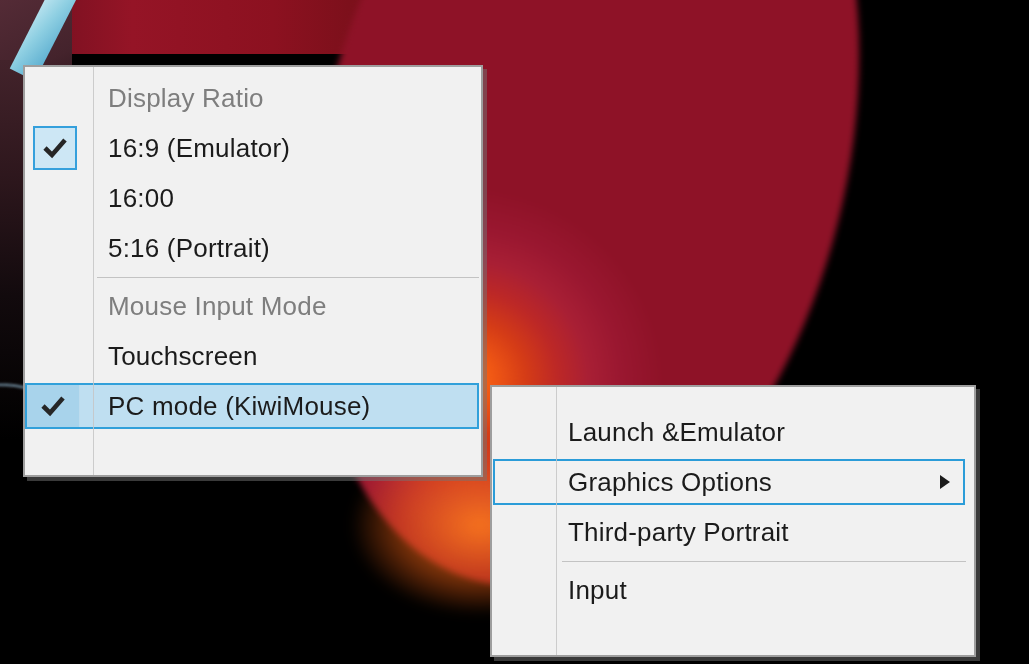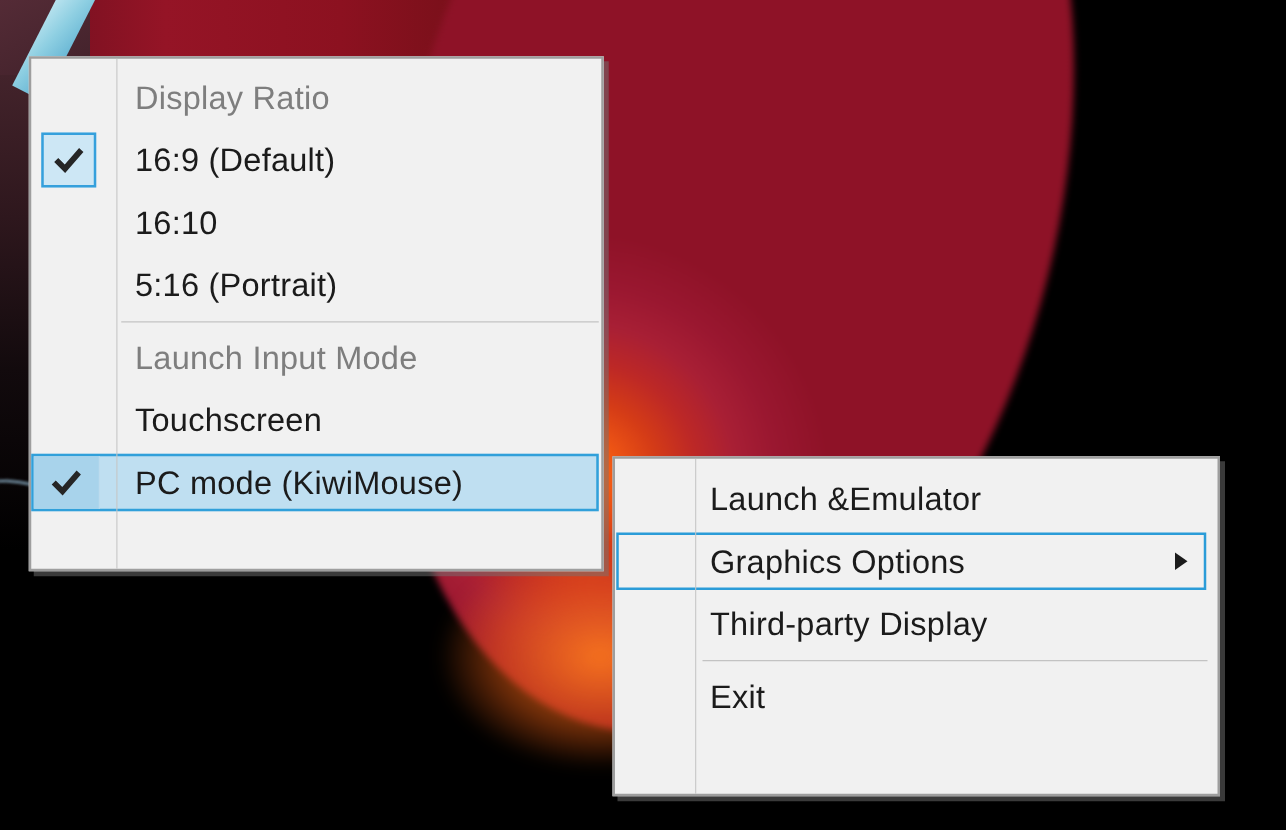--- a/index.html
+++ b/index.html
@@ -25,21 +25,21 @@
       #ff7019 0%, #f05714 15%, #d53c16 31%, #bd2826 47%,
       #a81f35 63%, #9a1730 79%, #8e1227 100%);}
   .wp-glow{position:absolute;left:300px;top:400px;width:360px;height:250px;
     filter:blur(6px);
     background:radial-gradient(closest-side at 50% 50%,rgba(255,124,28,.9) 0%,rgba(250,100,20,.45) 45%,rgba(0,0,0,0) 72%);}
   .wp-rim{position:absolute;left:-38px;top:384px;width:100px;height:48px;
     border-radius:50%;border-top:3px solid rgba(155,195,220,.55);
     transform:rotate(8deg);filter:blur(1px);}
   
   .menu{position:absolute;background:#f1f1f1;border:2px solid #9e9e9e;
-    box-sizing:border-box;box-shadow:4px 4px 0 rgba(115,115,115,.5);}
+    box-sizing:border-box;box-shadow:4px 4px 0 rgba(115,115,115,.5);margin-top:20px;}
   .menu-left{left:23px;top:45px;width:460px;height:412px;}
   .menu-right{left:490px;top:365px;width:486px;height:272px;}
   .gutter{position:absolute;top:0;bottom:0;width:1px;background:#c6c6c6;opacity:.85;z-index:3;}
   .menu-left .gutter{left:68px;}
   .menu-right .gutter{left:64px;}
   .rows{position:relative;padding-top:6px;z-index:2;}
   .row{position:relative;height:50px;display:flex;align-items:center;
     font-size:26px;color:#1b1b1b;letter-spacing:.2px;white-space:nowrap;}
   .menu-left .row{padding-left:83px;}
   .menu-right .row{padding-left:76px;}
@@ -88,38 +88,38 @@
     <div class="row header">
       <span class="label">Display Ratio</span>
     </div>
 
     <div class="row">
       <span class="checkbox">
         <svg class="checkmark-svg" width="26" height="22" viewBox="0 0 26 22">
           <polyline points="3,11 10,18 23,3" fill="none" stroke="#262626" stroke-width="4.6" stroke-linecap="butt"></polyline>
         </svg>
       </span>
-      <span class="label">16:9 (Default)</span>
+      <span class="label">16:9 (Emulator)</span>
     </div>
 
     <div class="row">
-      <span class="label">16:10</span>
+      <span class="label">16:00</span>
     </div>
 
 
     <div class="row">
       <span class="label">5:16 (Portrait)</span>
     </div>
 
     <div class="sep">
         <span class="line"></span>
       </div>
 
     <div class="row header">
-      <span class="label">Launch Input Mode</span>
+      <span class="label">Mouse Input Mode</span>
     </div>
 
     <div class="row">
       <span class="label">Touchscreen</span>
     </div>
 
     <div class="row">
       <span class="hl-fill">
         <span class="check-zone">
           <svg class="checkmark-svg" width="26" height="22" viewBox="0 0 26 22">
@@ -128,39 +128,39 @@
         </span>
       </span>
       <span class="label">PC mode (KiwiMouse)</span>
     </div>
 
   </div>
 </div>
 
 <div class="menu menu-right">
   <div class="gutter"></div>
-  <div class="rows" style="padding-top:7px;">
+  <div class="rows" style="padding-top:20px;">
 
     <div class="row">
       <span class="label">Launch &amp;Emulator</span>
     </div>
 
     <div class="row">
       <span class="hl-outline"></span>
       <span class="label">Graphics Options</span>
       <span class="arrow"></span>
     </div>
 
     <div class="row">
-      <span class="label">Third-party Display</span>
+      <span class="label">Third-party Portrait</span>
     </div>
 
 
     <div class="sep">
         <span class="line"></span>
       </div>
 
     <div class="row">
-      <span class="label">Exit</span>
+      <span class="label">Input</span>
     </div>
 
   </div>
 </div>
 
 </body></html>

